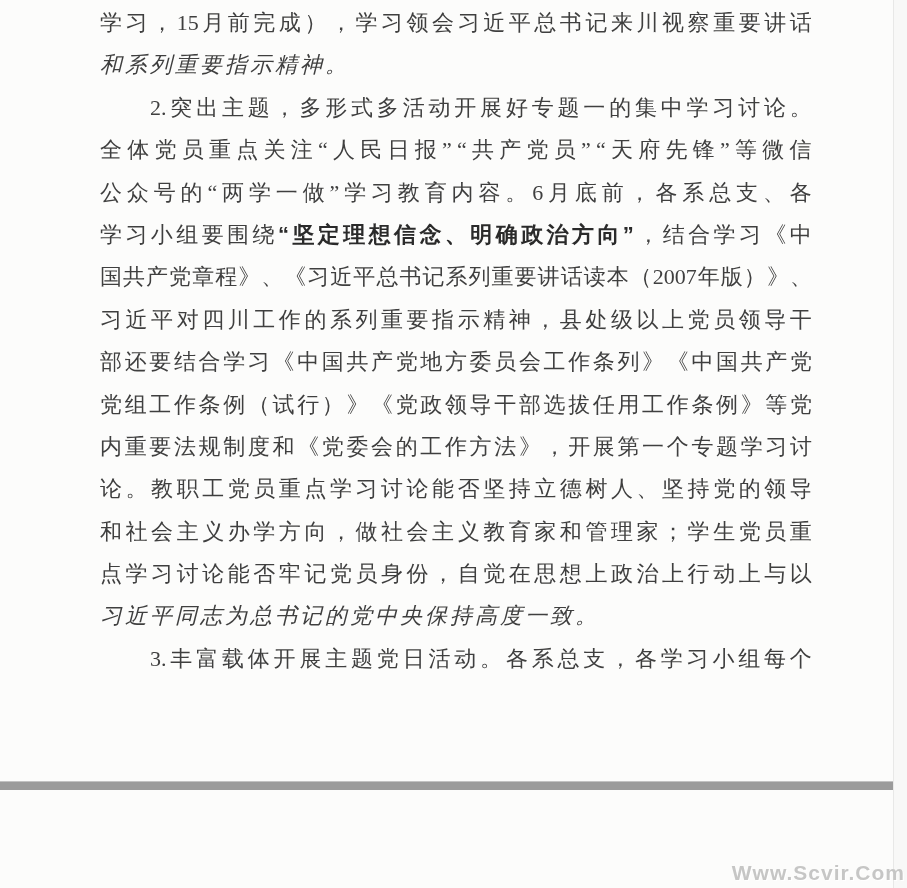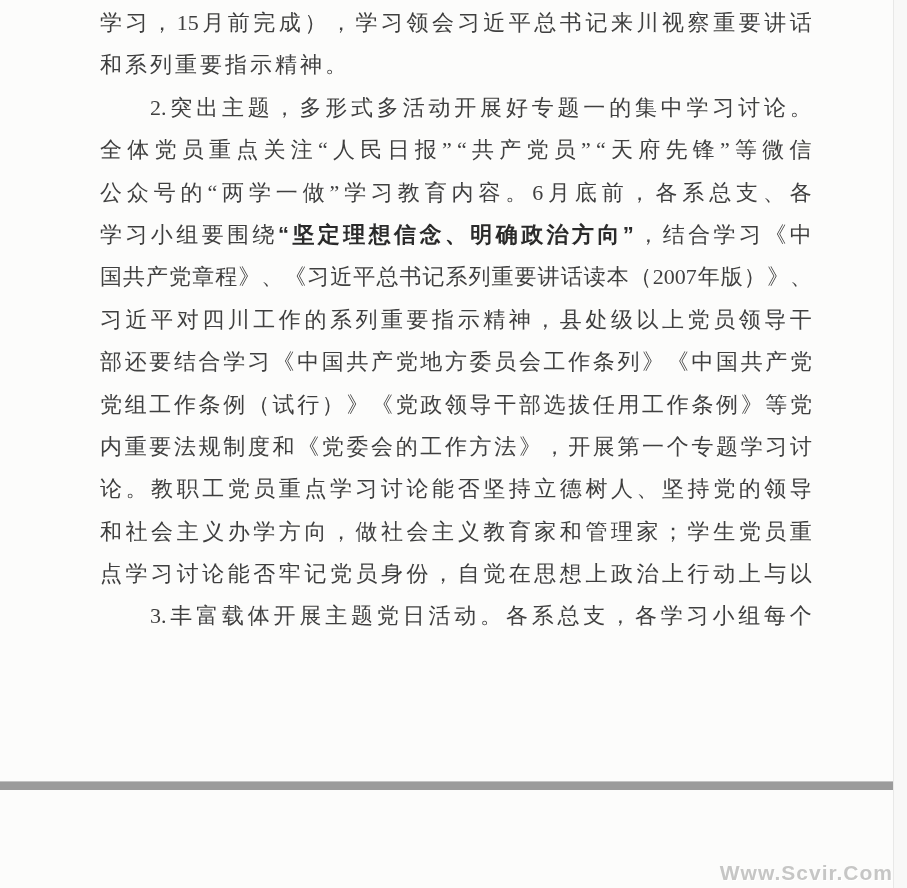--- a/index.html
+++ b/index.html
@@ -26,20 +26,21 @@
   .line.flex {
     display: flex;
     justify-content: space-between;
     align-items: baseline;
     line-height: 42.4px;
   }
   .line.plain {
     line-height: 42.4px;
     letter-spacing: 3px;
     text-align: left;
+    font-style: italic;
   }
   .line.indent { padding-left: 50px; }
   .line .bold {
     font-family: "Liberation Sans", sans-serif;
     font-weight: 700;
     color: #2a2a2a;
   }
   .divider-bar {
     position: absolute;
     left: 0;
@@ -54,21 +55,21 @@
     position: absolute;
     top: 0;
     right: 0;
     width: 13px;
     height: 888px;
     background: #f8f8f7;
     border-left: 1px solid #e8e8e7;
   }
   .watermark {
     position: absolute;
-    right: 14px;
+    right: 2px;
     bottom: 3px;
     font-family: "Liberation Sans", sans-serif;
     font-weight: 700;
     font-size: 21px;
     letter-spacing: 1px;
     color: #c6c6c5;
     text-shadow: 1px 1px 0 #ffffff;
     z-index: 5;
   }
 </style>
@@ -466,20 +467,21 @@
         <span>上</span>
         <span>政</span>
         <span>治</span>
         <span>上</span>
         <span>行</span>
         <span>动</span>
         <span>上</span>
         <span>与</span>
         <span>以</span>
       </div>
+      <div class="line plain"><span>习近平同志为总书记的党中央保持高度一致。</span></div>
       <div class="line flex indent">
         <span>3.</span>
         <span>丰</span>
         <span>富</span>
         <span>载</span>
         <span>体</span>
         <span>开</span>
         <span>展</span>
         <span>主</span>
         <span>题</span>

